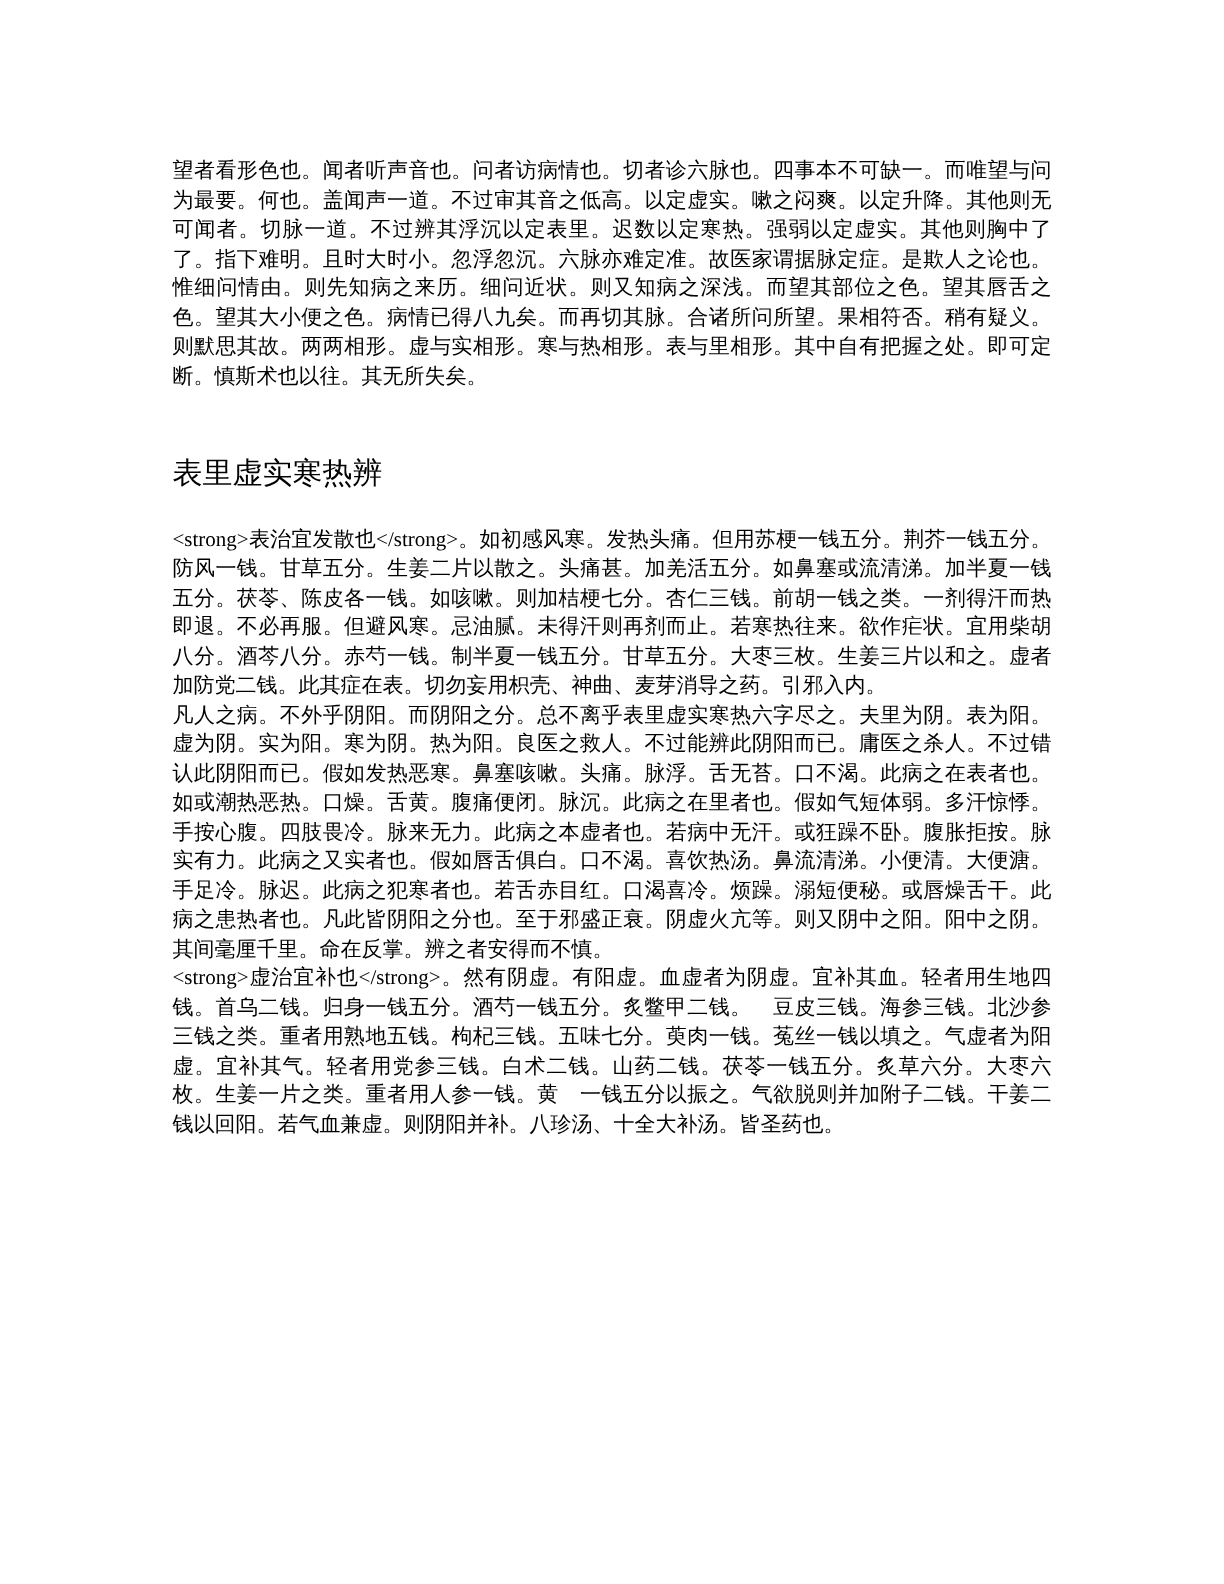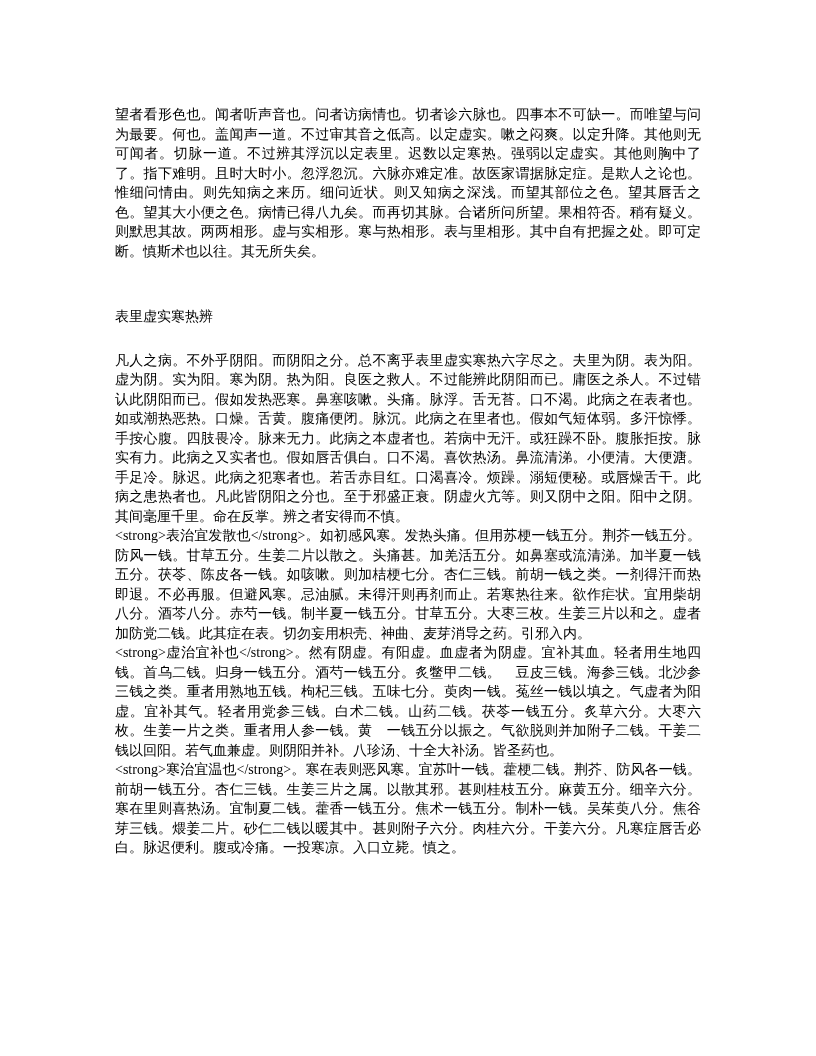--- a/index.html
+++ b/index.html
@@ -29,30 +29,29 @@
     text-justify: inter-ideograph;
     word-break: break-all;
   }
   .para {
     margin: 0;
     padding: 0;
   }
   .heading {
     margin: 46px 0 24px 0;
     padding: 0;
-    font-size: 14px;
+    font-size: 20px;
     font-weight: normal;
     text-align: left;
   }
 </style>
 </head>
 <body>
 
 <div class="page">
   <div class="content">
     <p class="para">望者看形色也。闻者听声音也。问者访病情也。切者诊六脉也。四事本不可缺一。而唯望与问为最要。何也。盖闻声一道。不过审其音之低高。以定虚实。嗽之闷爽。以定升降。其他则无可闻者。切脉一道。不过辨其浮沉以定表里。迟数以定寒热。强弱以定虚实。其他则胸中了了。指下难明。且时大时小。忽浮忽沉。六脉亦难定准。故医家谓据脉定症。是欺人之论也。惟细问情由。则先知病之来历。细问近状。则又知病之深浅。而望其部位之色。望其唇舌之色。望其大小便之色。病情已得八九矣。而再切其脉。合诸所问所望。果相符否。稍有疑义。则默思其故。两两相形。虚与实相形。寒与热相形。表与里相形。其中自有把握之处。即可定断。慎斯术也以往。其无所失矣。</p>
     <h2 class="heading">表里虚实寒热辨</h2>
+    <p class="para">&lt;strong&gt;表治宜发散也&lt;/strong&gt;。如初感风寒。发热头痛。但用苏梗一钱五分。荆芥一钱五分。防风一钱。甘草五分。生姜二片以散之。头痛甚。加羌活五分。如鼻塞或流清涕。加半夏一钱五分。茯苓、陈皮各一钱。如咳嗽。则加桔梗七分。杏仁三钱。前胡一钱之类。一剂得汗而热即退。不必再服。但避风寒。忌油腻。未得汗则再剂而止。若寒热往来。欲作疟状。宜用柴胡八分。酒芩八分。赤芍一钱。制半夏一钱五分。甘草五分。大枣三枚。生姜三片以和之。虚者加防党二钱。此其症在表。切勿妄用枳壳、神曲、麦芽消导之药。引邪入内。</p>
     <p class="para">凡人之病。不外乎阴阳。而阴阳之分。总不离乎表里虚实寒热六字尽之。夫里为阴。表为阳。虚为阴。实为阳。寒为阴。热为阳。良医之救人。不过能辨此阴阳而已。庸医之杀人。不过错认此阴阳而已。假如发热恶寒。鼻塞咳嗽。头痛。脉浮。舌无苔。口不渴。此病之在表者也。如或潮热恶热。口燥。舌黄。腹痛便闭。脉沉。此病之在里者也。假如气短体弱。多汗惊悸。手按心腹。四肢畏冷。脉来无力。此病之本虚者也。若病中无汗。或狂躁不卧。腹胀拒按。脉实有力。此病之又实者也。假如唇舌俱白。口不渴。喜饮热汤。鼻流清涕。小便清。大便溏。手足冷。脉迟。此病之犯寒者也。若舌赤目红。口渴喜冷。烦躁。溺短便秘。或唇燥舌干。此病之患热者也。凡此皆阴阳之分也。至于邪盛正衰。阴虚火亢等。则又阴中之阳。阳中之阴。其间毫厘千里。命在反掌。辨之者安得而不慎。</p>
-    <p class="para">&lt;strong&gt;表治宜发散也&lt;/strong&gt;。如初感风寒。发热头痛。但用苏梗一钱五分。荆芥一钱五分。防风一钱。甘草五分。生姜二片以散之。头痛甚。加羌活五分。如鼻塞或流清涕。加半夏一钱五分。茯苓、陈皮各一钱。如咳嗽。则加桔梗七分。杏仁三钱。前胡一钱之类。一剂得汗而热即退。不必再服。但避风寒。忌油腻。未得汗则再剂而止。若寒热往来。欲作疟状。宜用柴胡八分。酒芩八分。赤芍一钱。制半夏一钱五分。甘草五分。大枣三枚。生姜三片以和之。虚者加防党二钱。此其症在表。切勿妄用枳壳、神曲、麦芽消导之药。引邪入内。</p>
     <p class="para">&lt;strong&gt;虚治宜补也&lt;/strong&gt;。然有阴虚。有阳虚。血虚者为阴虚。宜补其血。轻者用生地四钱。首乌二钱。归身一钱五分。酒芍一钱五分。炙鳖甲二钱。　豆皮三钱。海参三钱。北沙参三钱之类。重者用熟地五钱。枸杞三钱。五味七分。萸肉一钱。菟丝一钱以填之。气虚者为阳虚。宜补其气。轻者用党参三钱。白术二钱。山药二钱。茯苓一钱五分。炙草六分。大枣六枚。生姜一片之类。重者用人参一钱。黄　一钱五分以振之。气欲脱则并加附子二钱。干姜二钱以回阳。若气血兼虚。则阴阳并补。八珍汤、十全大补汤。皆圣药也。</p>
-    <p class="para">&lt;strong&gt;寒治宜温也&lt;/strong&gt;。寒在表则恶风寒。宜苏叶一钱。藿梗二钱。荆芥、防风各一钱。前胡一钱五分。杏仁三钱。生姜三片之属。以散其邪。甚则桂枝五分。麻黄五分。细辛六分。寒在里则喜热汤。宜制夏二钱。藿香一钱五分。焦术一钱五分。制朴一钱。吴茱萸八分。焦谷芽三钱。煨姜二片。砂仁二钱以暖其中。甚则附子六分。肉桂六分。干姜六分。凡寒症唇舌必白。脉迟便利。腹或冷痛。一投寒凉。入口立毙。慎之。</p>
   </div>
 </div>
 
 </body></html>

